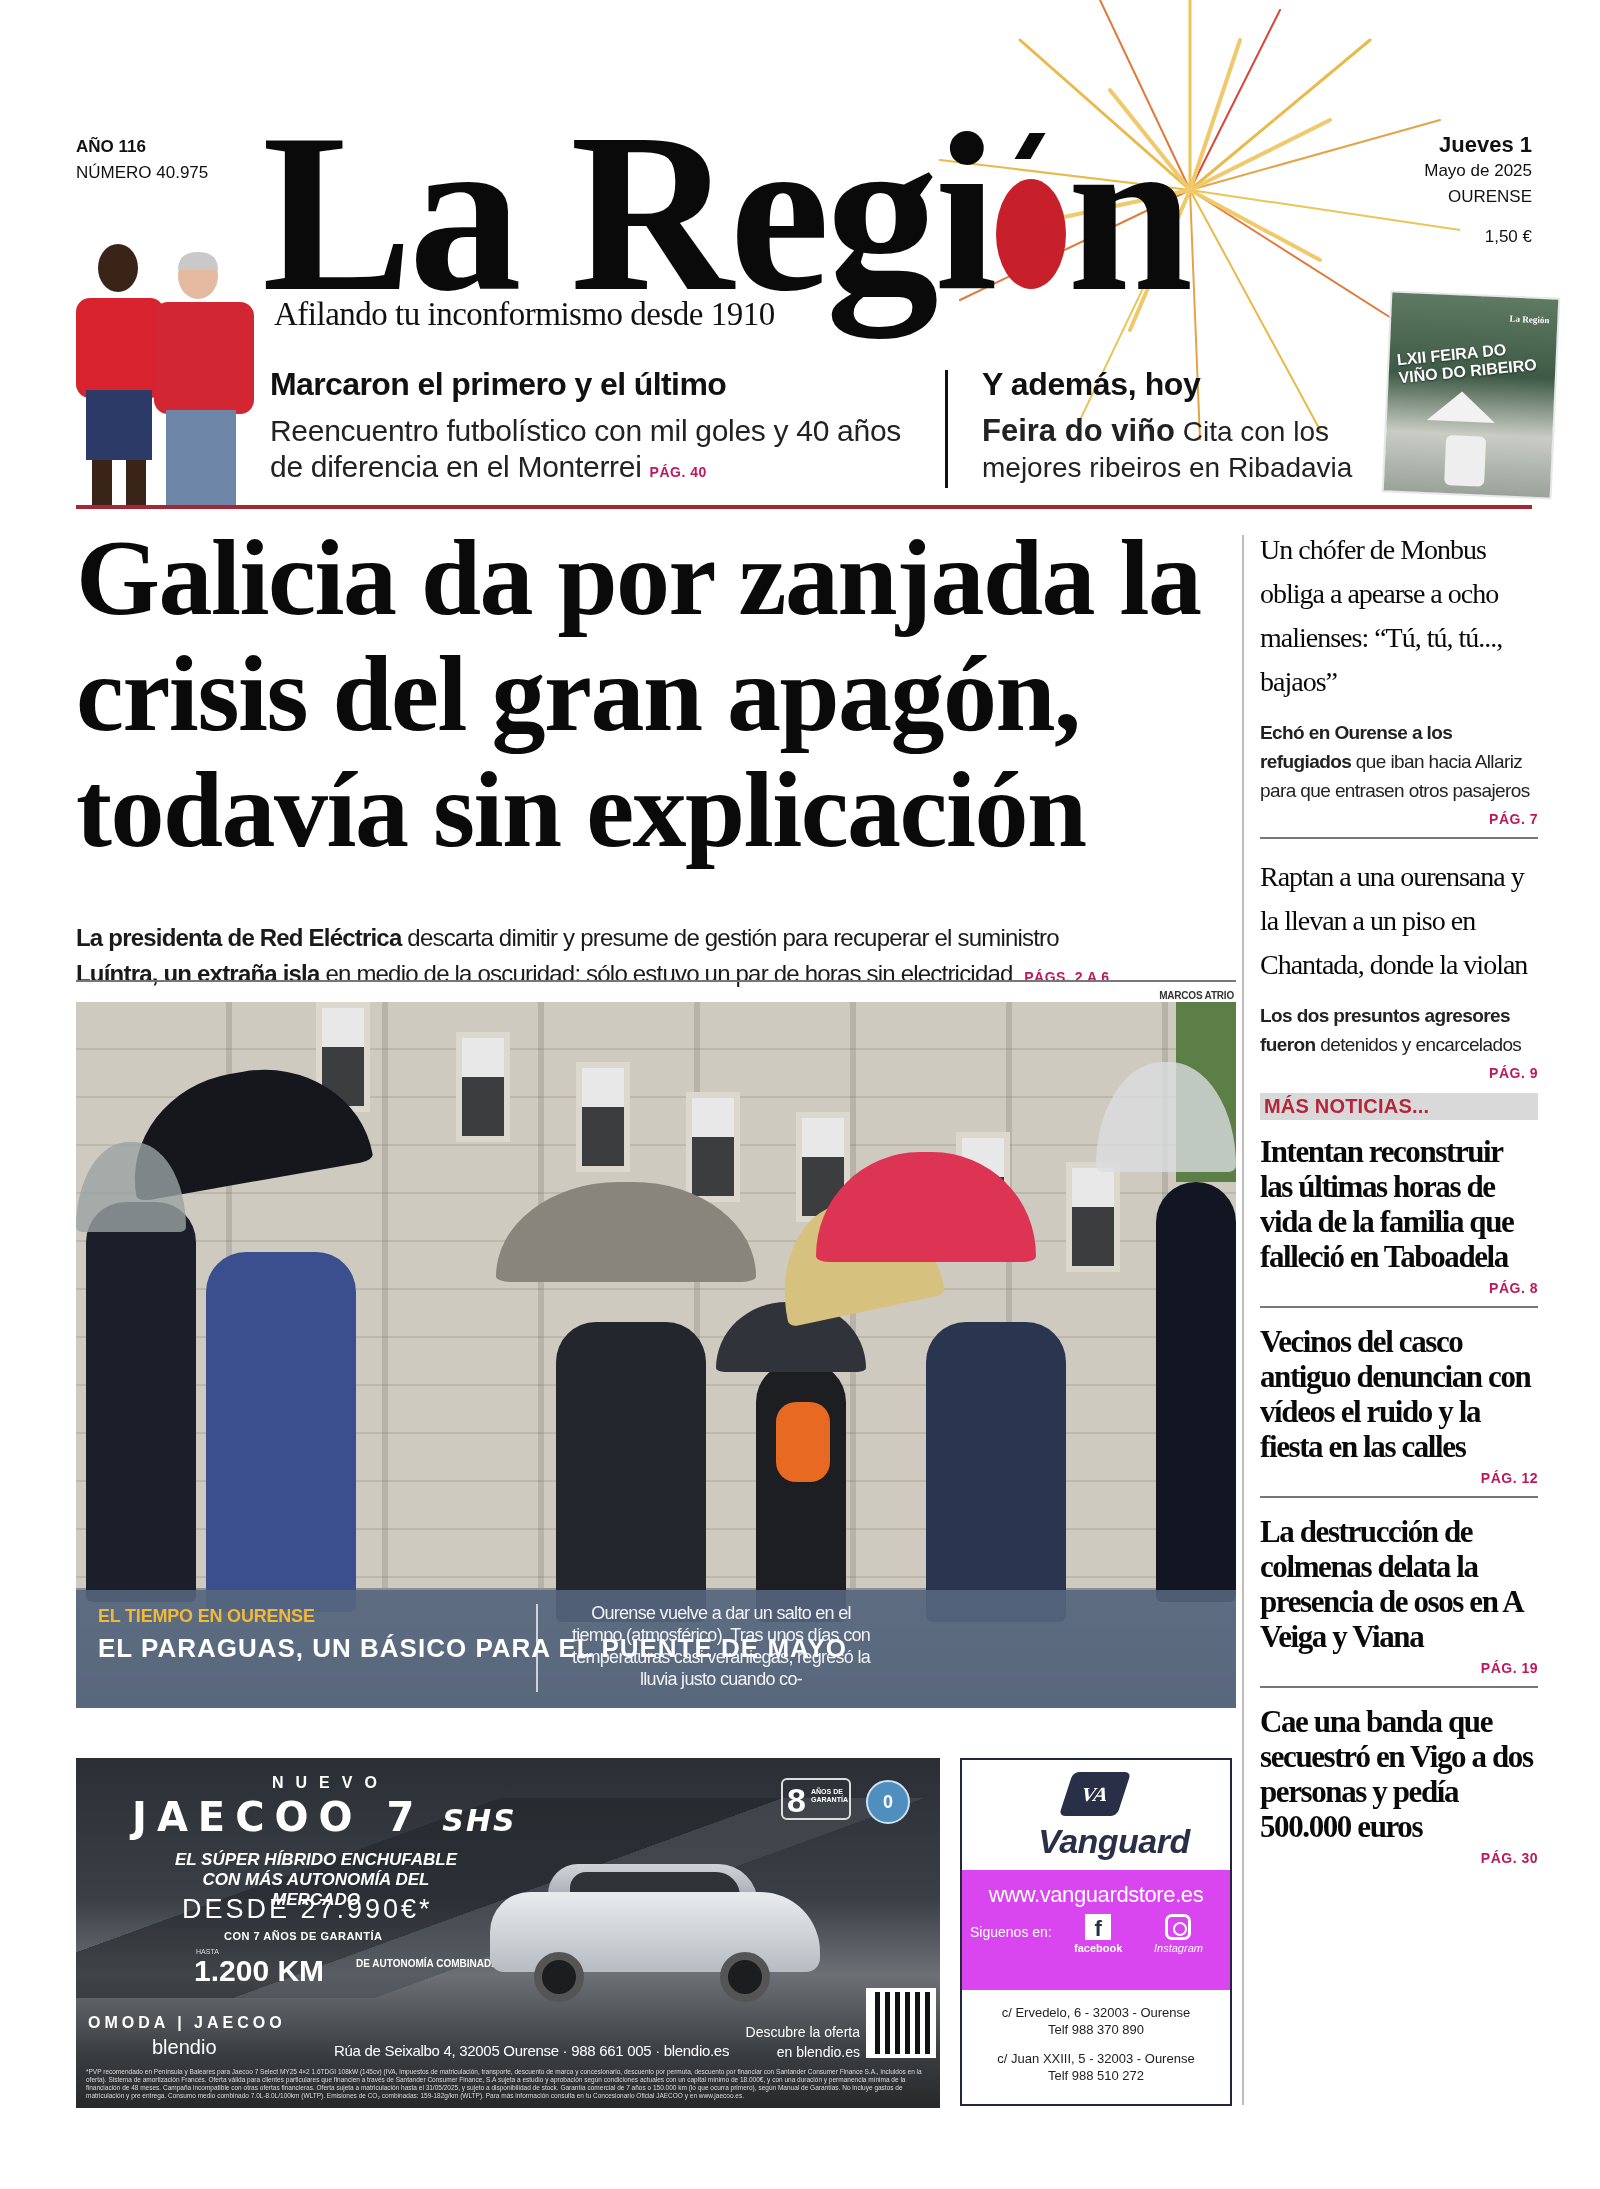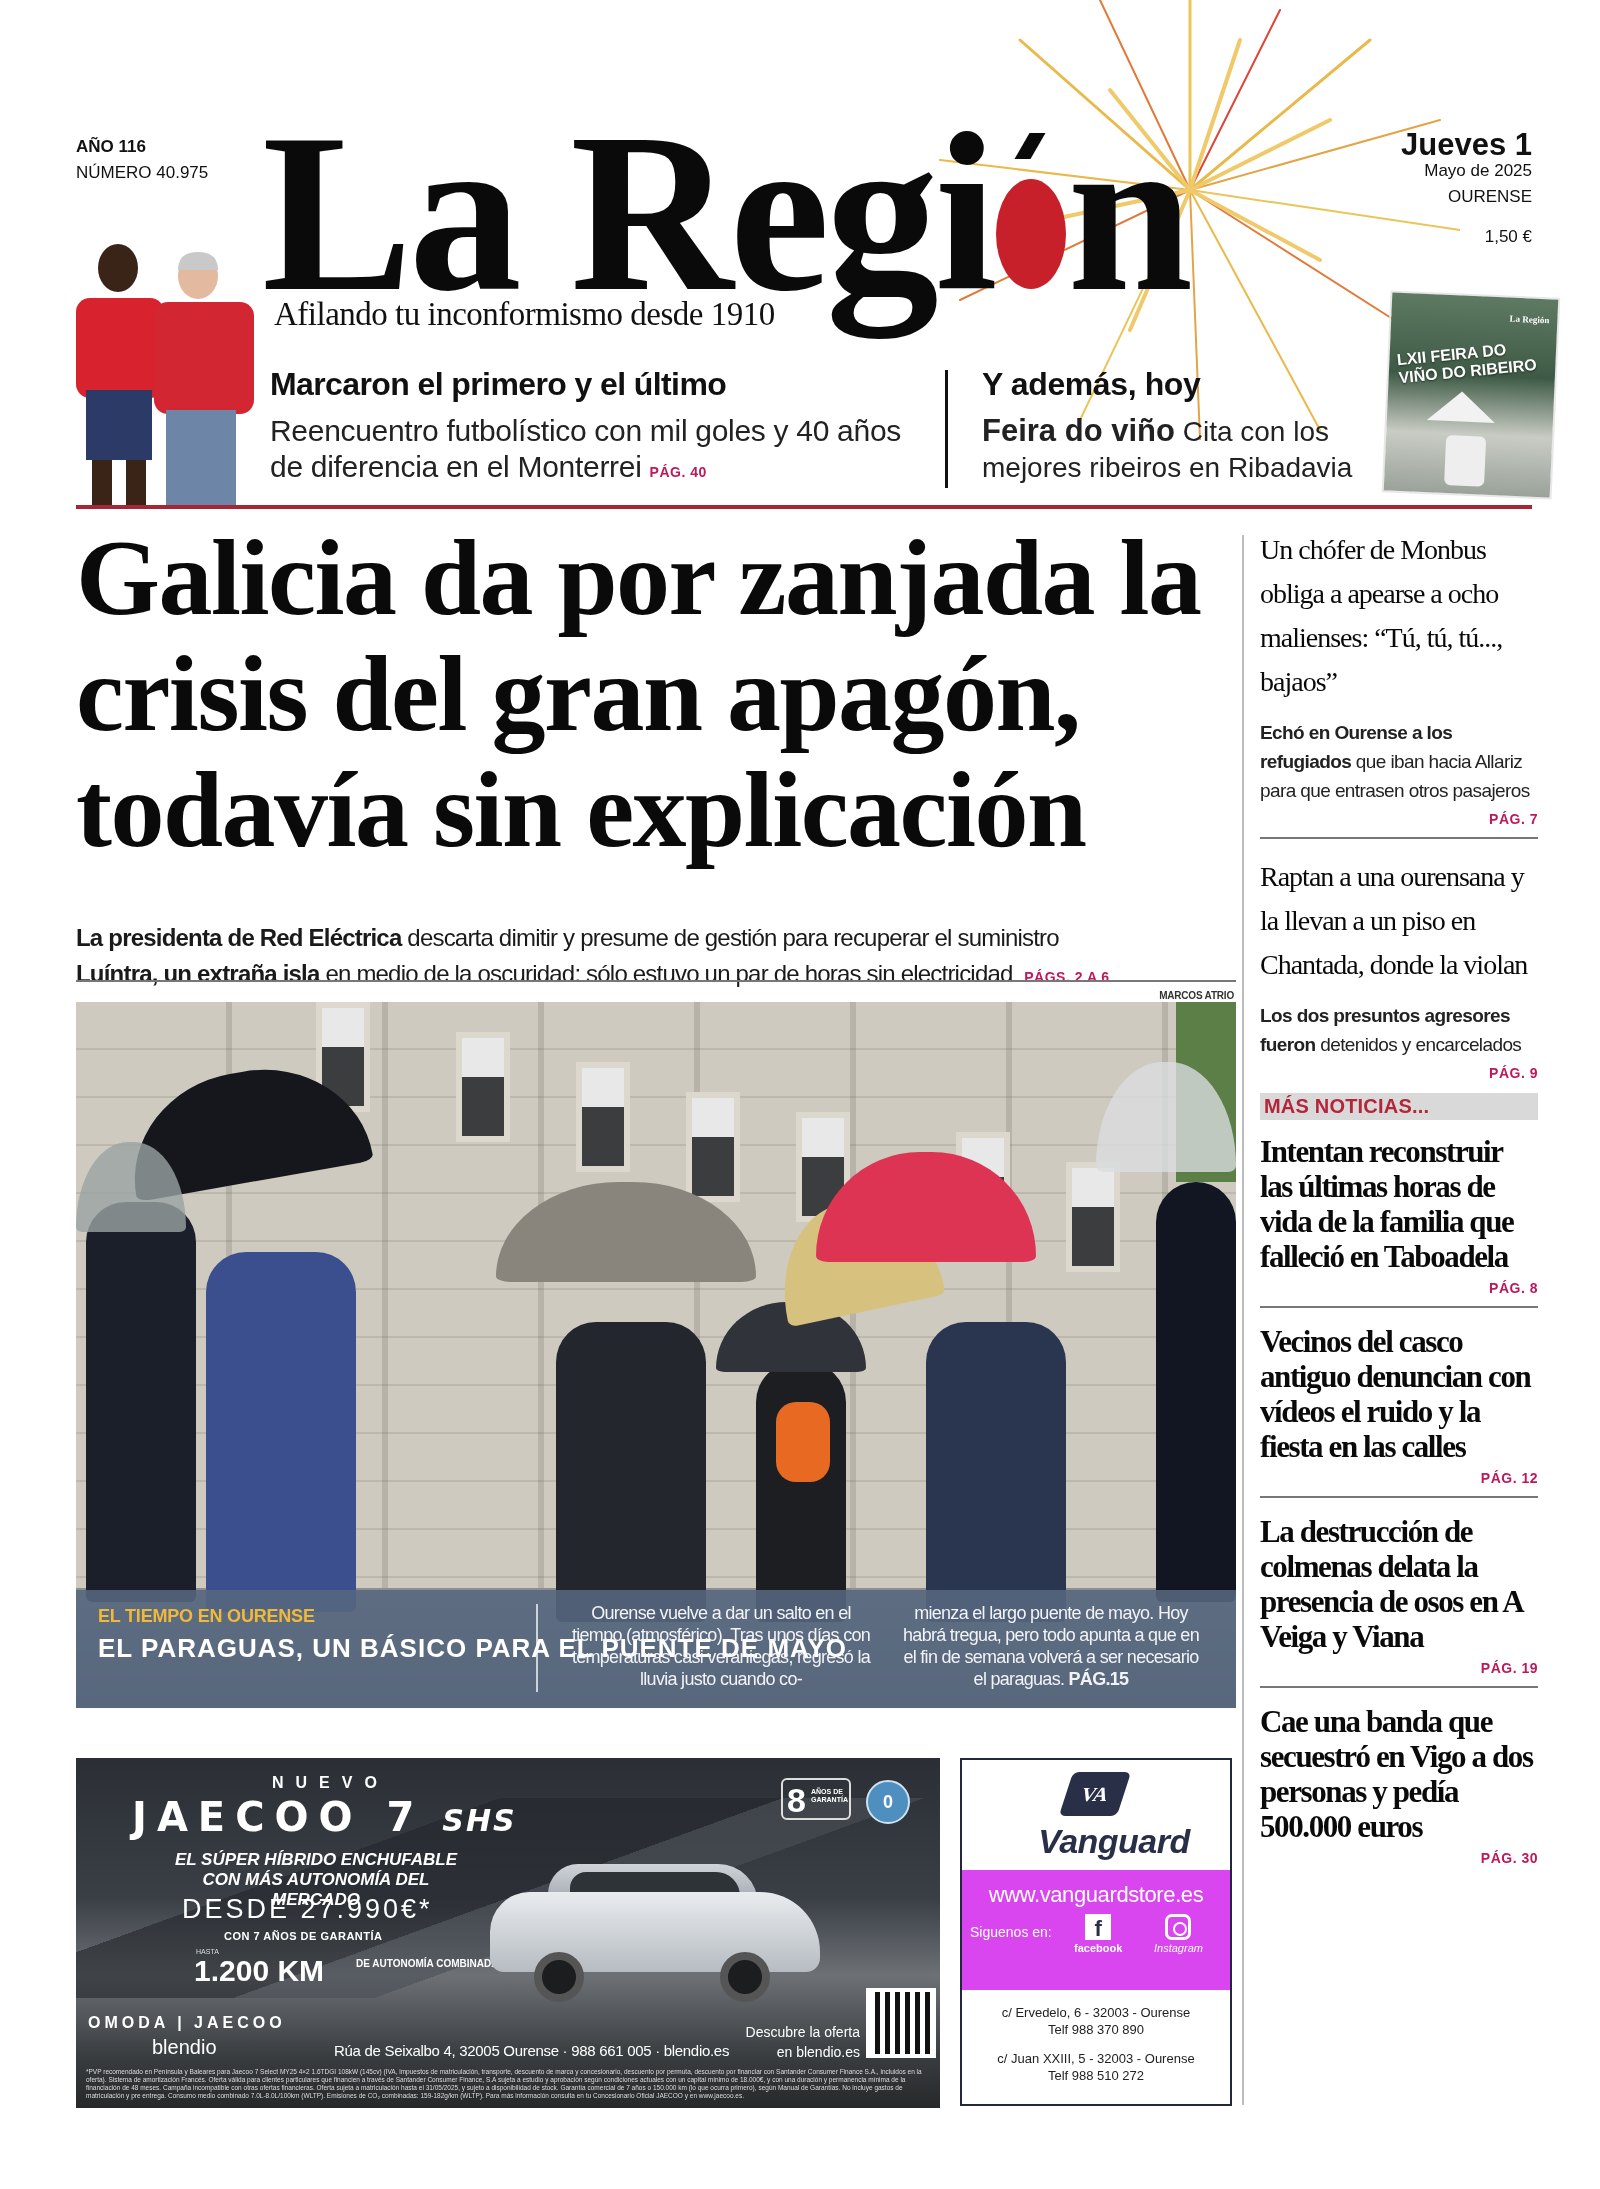--- a/index.html
+++ b/index.html
@@ -4,21 +4,21 @@
 <style>
   * { box-sizing: border-box; margin: 0; padding: 0; }
   html, body { width: 1600px; height: 2189px; background: #ffffff; overflow: hidden; }
   body { position: relative; font-family: "Liberation Sans", sans-serif; color: #111; }
   .abs { position: absolute; }
 
   
   .meta-left { left: 76px; top: 134px; font-size: 17px; line-height: 26px; }
   .meta-left .year { font-weight: bold; }
   .meta-right { right: 68px; top: 132px; text-align: right; font-size: 17px; line-height: 26px; }
-  .meta-right .day { font-weight: bold; font-size: 31px; }
+  .meta-right .day { font-weight: bold; font-size: 22px; }
   .meta-right .price { margin-top: 14px; }
 
   .burst { left: 900px; top: 0; width: 560px; height: 440px; }
   .logo { left: 262px; top: 118px; font-family: "Liberation Serif", serif; font-weight: bold; font-size: 226px; line-height: 190px; letter-spacing: -4px; color: #0a0a0a; white-space: nowrap; }
   .logo .dot { display: inline-block; width: 70px; height: 110px; border-radius: 50%; background: #c8202a; vertical-align: 0px; margin: 0 2px; position: relative; }
   .logo .dot::after { content: ""; position: absolute; left: 26px; top: -46px; width: 16px; height: 26px; background: #0a0a0a; transform: skewX(-30deg); }
   .tagline { left: 274px; top: 296px; font-family: "Liberation Serif", serif; font-size: 33px; letter-spacing: -0.5px; color: #111; }
 
   .players { left: 56px; top: 240px; width: 220px; height: 268px; }
 
@@ -229,21 +229,20 @@
   <div class="umb" style="left:640px;top:300px;width:150px;height:70px;background:#30333a"></div>
   <div class="umb" style="left:700px;top:200px;width:160px;height:110px;background:#d6c27e;transform:rotate(-12deg)"></div>
   <div class="umb" style="left:740px;top:150px;width:220px;height:110px;background:#dd3453"></div>
   <div class="umb" style="left:1020px;top:60px;width:140px;height:110px;background:#d9dcde;opacity:.8"></div>
 
   <div class="weather-band">
     <div class="w-kicker">EL TIEMPO EN OURENSE</div>
     <div class="w-title">EL PARAGUAS, UN BÁSICO PARA EL PUENTE DE MAYO</div>
     <div class="w-sep"></div>
     <div class="w-col w-col1">Ourense vuelve a dar un salto en el tiempo (atmosférico). Tras unos días con temperaturas casi veraniegas, regresó la lluvia justo cuando co-</div>
-    <div class="w-col w-col2"><span>mienza el largo puente de mayo. Hoy habrá tregua, pero todo apunta a que en el fin de semana volverá a ser necesario el paraguas.</span> <b>PÁG.15</b></div>
   </div>
 </div>
 
 <div class="abs ad-jaecoo">
   <div class="mount"></div>
   <div class="j-nuevo">NUEVO</div>
   <div class="j-brand"><span>JAECOO 7</span><i>SHS</i></div>
   <div class="j-sub">EL SÚPER HÍBRIDO ENCHUFABLE CON MÁS AUTONOMÍA DEL MERCADO</div>
   <div class="j-price">DESDE 27.990€*</div>
   <div class="j-gar">CON 7 AÑOS DE GARANTÍA</div>

